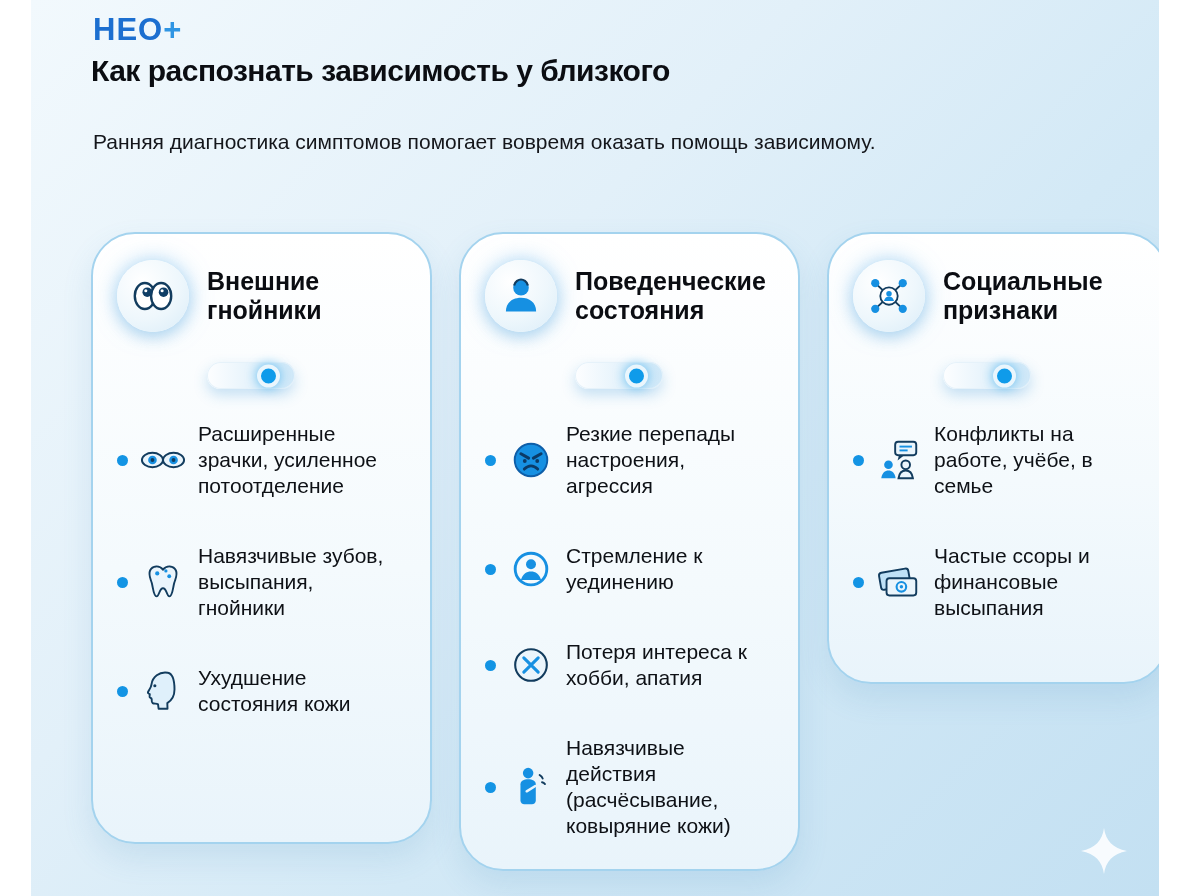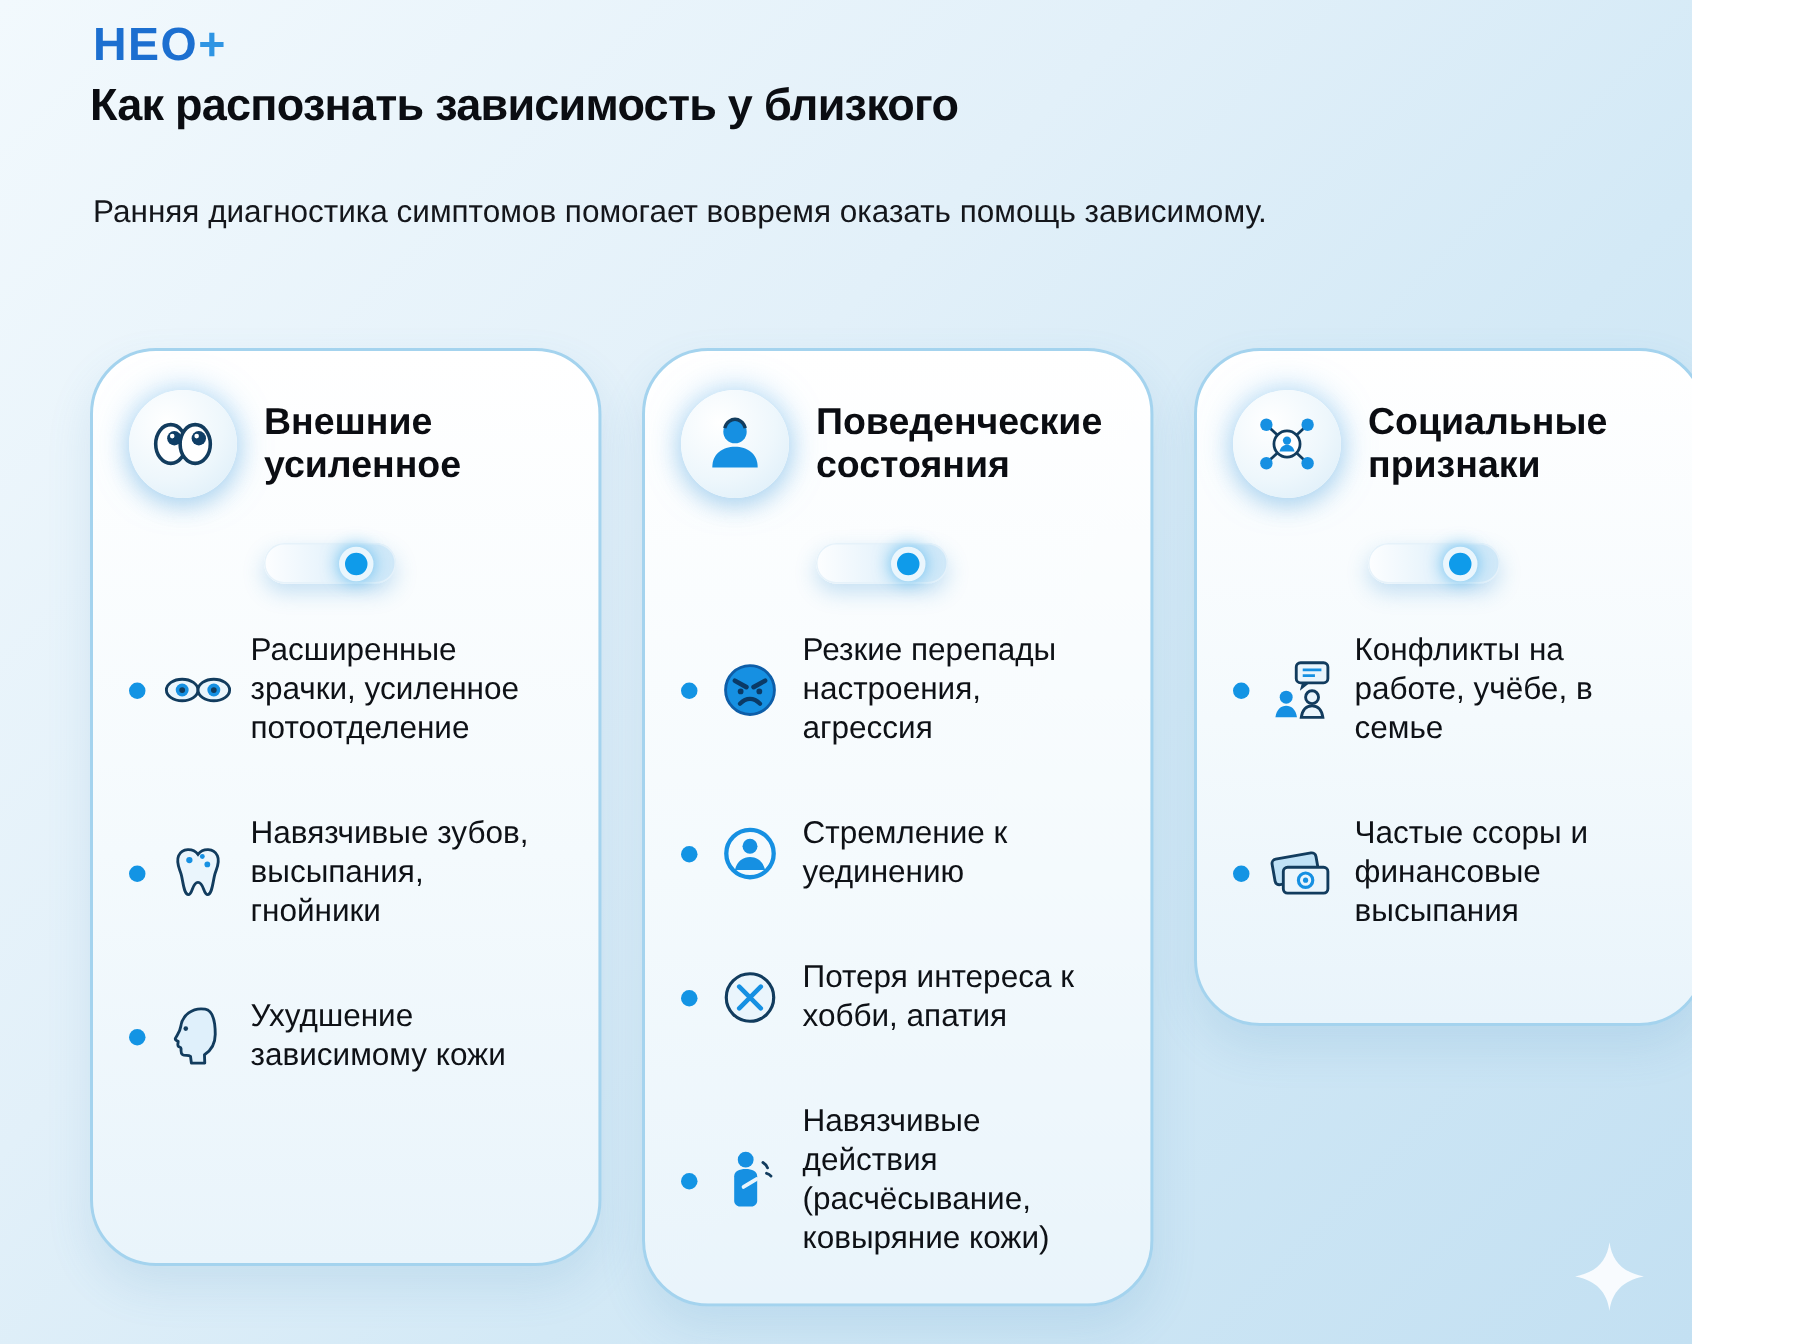--- a/index.html
+++ b/index.html
@@ -1,19 +1,20 @@
 <!DOCTYPE html>
 <html><head>
 <meta charset="utf-8">
 <style>
   html,body{margin:0;padding:0;}
   body{font-family:"Liberation Sans","DejaVu Sans",sans-serif;}
   .canvas{
     position:relative;width:1128px;height:896px;overflow:hidden;
     background:linear-gradient(135deg,#f2f9fd 0%,#e2f0f9 38%,#d3e9f6 62%,#c3e0f2 100%);
+    margin-left:31px;
   }
   .logo{
     position:absolute;left:62px;top:12px;
     font-size:31px;font-weight:800;letter-spacing:1px;
     color:#1c6fd0;
   }
   .logo .plus{color:#2f95e3;}
   .title{
     position:absolute;left:60px;top:54px;width:1100px;
     font-size:30px;font-weight:800;color:#0b0d12;letter-spacing:-0.5px;
@@ -77,21 +78,21 @@
         <div class="badge">
           <svg width="46" height="46" viewBox="0 0 48 48">
             <ellipse cx="15.5" cy="24" rx="10.5" ry="13.5" fill="#fff" stroke="#123c5e" stroke-width="2.5"></ellipse>
             <ellipse cx="32.5" cy="24" rx="10.5" ry="13.5" fill="#fff" stroke="#123c5e" stroke-width="2.5"></ellipse>
             <circle cx="18" cy="20" r="5" fill="#0f3e66"></circle>
               <circle cx="35" cy="20" r="5" fill="#0f3e66"></circle>
             <circle cx="16.5" cy="18.5" r="1.6" fill="#fff"></circle>
               <circle cx="33.5" cy="18.5" r="1.6" fill="#fff"></circle>
           </svg>
         </div>
-        <div class="card-title">Внешние усиленное</div>
+        <div class="card-title">Внешние гнойники</div>
       </div>
       <div class="toggle">
         <div class="knob"></div>
       </div>
       <div class="items">
         <div class="item">
           <div class="bullet"></div>
           <div class="item-icon">
             <svg width="46" height="46" viewBox="0 0 48 48">
               <ellipse cx="13" cy="24" rx="11" ry="7.5" fill="#eaf5fc" stroke="#123c5e" stroke-width="2"></ellipse>
@@ -117,21 +118,21 @@
           <div class="item-text">Навязчивые зубов, высыпания, гнойники</div>
         </div>
         <div class="item">
           <div class="bullet"></div>
           <div class="item-icon">
             <svg width="46" height="46" viewBox="0 0 48 48">
               <path d="M29 5c-9-1.5-16 4.5-17 12-.5 3.8-2.7 6-3.7 8.3-.4.9.8 1.6 1.9 2 0 1.7-.7 2.8.2 3.6.7.6 1.7.3 1.8 1.5.1 1.5-.4 3.3 1 4.2 1.6 1 4 .1 5.6 1.2l.6 4.7h9.3l-.2-5.8c4.8-3 7.5-8.3 7.5-14.2C36 13.2 34.5 6 29 5z" fill="#dff0fb" stroke="#123c5e" stroke-width="2" stroke-linejoin="round"></path>
               <circle cx="15.5" cy="18.5" r="1.6" fill="#123c5e"></circle>
             </svg>
           </div>
-          <div class="item-text">Ухудшение зависимому кожи</div>
+          <div class="item-text">Ухудшение состояния кожи</div>
         </div>
       </div>
     </div>
 
     <div class="card tall">
       <div class="card-head">
         <div class="badge">
           <svg width="44" height="44" viewBox="0 0 48 48">
             <circle cx="24" cy="15" r="8.5" fill="#1690e2"></circle>
             <path d="M7.5 41c0-10 7.5-15 16.5-15s16.5 5 16.5 15z" fill="#1690e2"></path>

